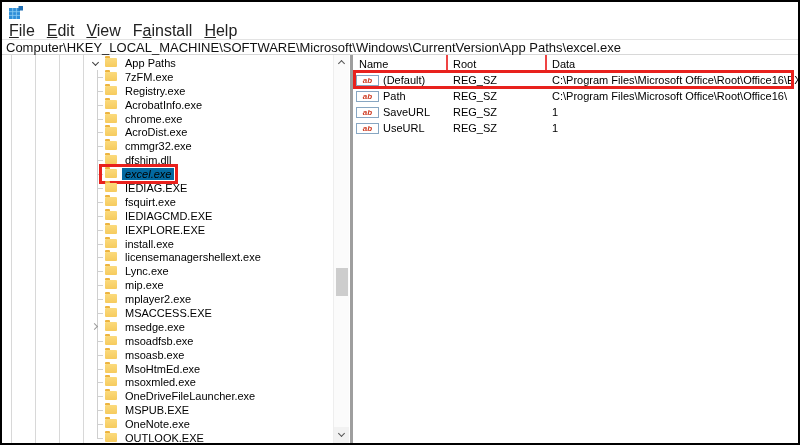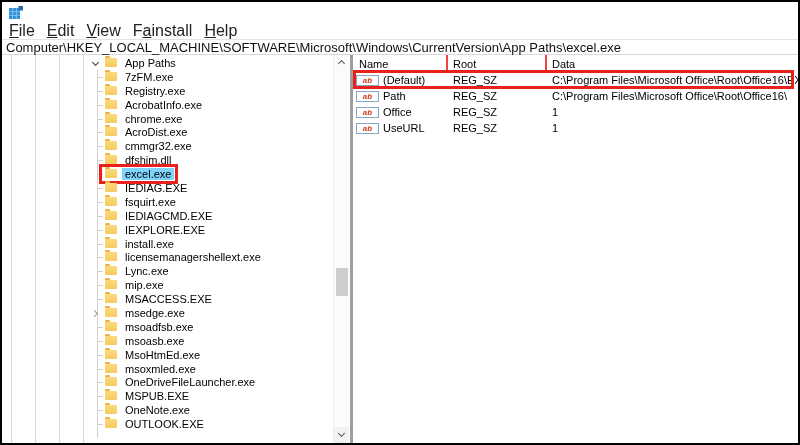--- a/index.html
+++ b/index.html
@@ -37,21 +37,21 @@
   .trow { position:relative; height:13.9px; display:flex; align-items:center; padding-left:103px; font-size:11px; white-space:nowrap; }
   .chev { display:none; position:absolute; width:5px; height:5px; border:solid #3f3f3f; border-width:0 1.2px 1.2px 0; }
   .trow.parent-expanded .chev-down { display:block; left:91px; top:4px; transform:rotate(45deg); }
   .trow.child-collapsed .chev-right { display:block; left:90px; top:4.5px; border-color:#9a9a9a; transform:rotate(-45deg); }
   .trow.child::before { content:""; position:absolute; left:95px; top:7px; width:6px; height:1px; background:#cfcfcf; }
   .folder { width:12px; height:9px; flex:none; position:relative; border-radius:1px;
             background:linear-gradient(180deg,#fbda7c,#f6cb5e); margin-right:5px; margin-top:1px; }
   .folder::before { content:""; position:absolute; left:0; top:-2px; width:5px; height:2px; background:#edb43f; border-radius:1px 1px 0 0; }
   .twrap { display:flex; align-items:flex-start; position:relative; }
   .tlabel { padding:0 3px; color:#000; }
-  .trow.selected .tlabel { background:#7dd3fc; }
+  .trow.selected .tlabel { background:#0369a1;font-style:italic; }
   .trow.highlighted .twrap::after { content:""; position:absolute; left:-6px; top:-4px; right:-4px; bottom:-4px;
             border:3px solid #e8211d; pointer-events:none; }
 
   
   .v-scrollbar { position:absolute; top:0; bottom:0; right:1px; width:16px; background:#fbfbfb; border-left:1px solid #eeeeee; }
   .sb-btn { position:absolute; left:0; width:100%; height:16px; }
   .sb-btn.up { top:0; }
   .sb-btn.down { bottom:0; background:#f2f2f2; }
   .sb-chev { position:absolute; left:5px; width:5px; height:5px; border:solid #555; border-width:0 1.1px 1.1px 0; }
   .sb-btn.up .sb-chev { top:6px; transform:rotate(-135deg); }
@@ -226,20 +226,27 @@
 
             <span class="twrap">
               <span class="folder"></span>
               <span class="tlabel">mip.exe</span>
             </span>
           </div>
           <div class="trow child">
 
             <span class="twrap">
               <span class="folder"></span>
+              <span class="tlabel">mplayer2.exe</span>
+            </span>
+          </div>
+          <div class="trow child">
+
+            <span class="twrap">
+              <span class="folder"></span>
               <span class="tlabel">MSACCESS.EXE</span>
             </span>
           </div>
           <div class="trow child-collapsed">
 
             <span class="chev chev-right"></span>
             <span class="twrap">
               <span class="folder"></span>
               <span class="tlabel">msedge.exe</span>
             </span>
@@ -334,21 +341,21 @@
             <span class="cname">
               <span class="abicon">ab</span>
               <span>Path</span>
             </span>
             <span class="ctype">REG_SZ</span>
             <span class="cdata">C:\Program Files\Microsoft Office\Root\Office16\</span>
           </div>
           <div class="lrow REG_SZ">
             <span class="cname">
               <span class="abicon">ab</span>
-              <span>Office</span>
+              <span>SaveURL</span>
             </span>
             <span class="ctype">REG_SZ</span>
             <span class="cdata">1</span>
           </div>
           <div class="lrow REG_SZ">
             <span class="cname">
               <span class="abicon">ab</span>
               <span>UseURL</span>
             </span>
             <span class="ctype">REG_SZ</span>

